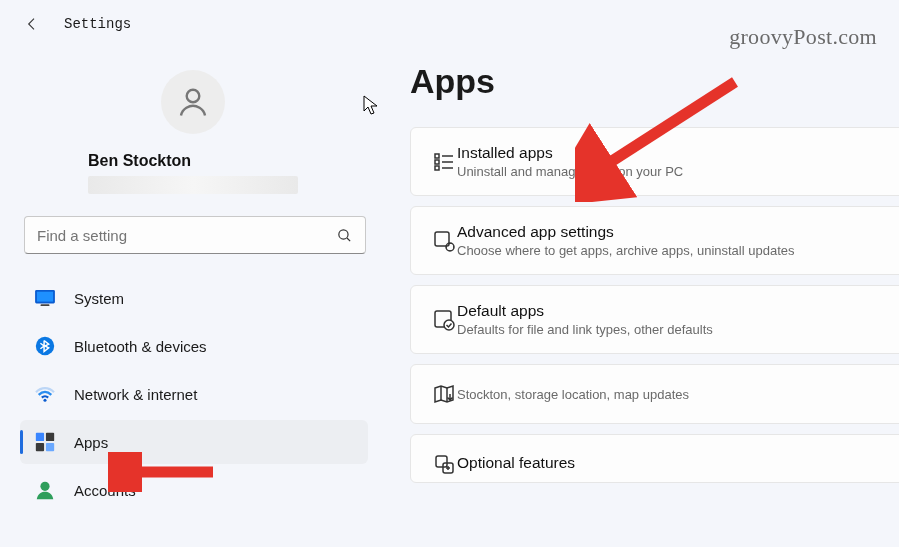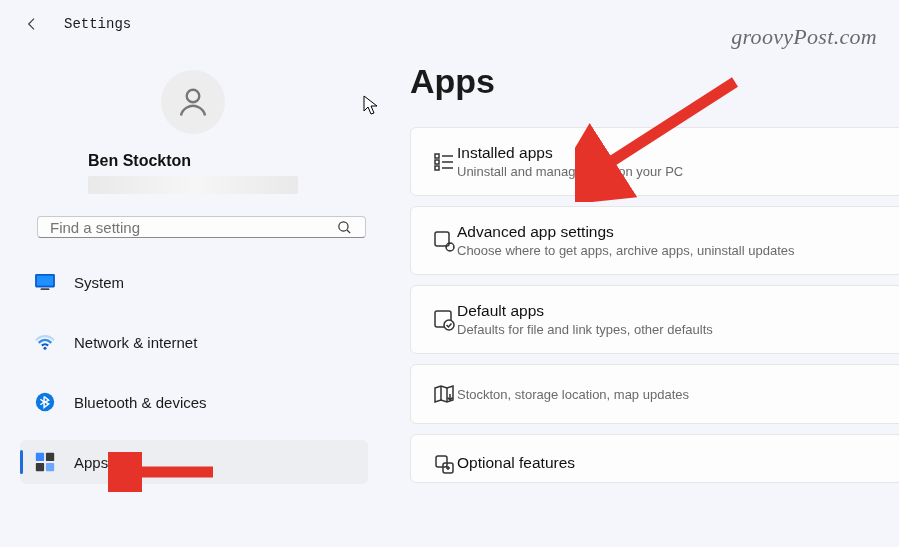--- a/index.html
+++ b/index.html
@@ -22,21 +22,20 @@
     width: 28px; height: 28px;
     display:flex;align-items:center;justify-content:center;
     cursor:pointer;
     border-radius:4px;
   }
   .titlebar-title { font-size: 14px; color:#1a1a1a;font-family:Liberation Mono, monospace;}
   .watermark {
     position:absolute;
     right: 22px; top: 24px;
     font-family: Georgia, "Times New Roman", serif;
-    font-style: italic;
     font-size: 22px;
     color: #6a6a6a;
     letter-spacing: .3px;
   }
   .container {
     display:flex;
     padding: 0 0 0 0;
   }
   .sidebar {
     width: 380px;
@@ -56,30 +55,30 @@
   .profile-email {
     width: 210px; height:18px;
     background: linear-gradient(90deg,#e9e9e9,#f6f6f6,#e9e9e9);
     border-radius:2px;
   }
   .search {
     display:flex; align-items:center;
     border:1px solid #c9c9c9;
     background:#fdfdfd;
     border-radius:4px;
-    height:22px;
+    height:38px;
     padding:0 10px 0 12px;
-    margin: 0 2px 22px 17px;
+    margin: 0 2px 22px 4px;
     border-bottom:1.5px solid #8a8a8a;
   }
   .search input {
     flex:1; border:none; outline:none; background:transparent;
     font-size:15px; color:#555;
   }
-  .nav { display:flex; flex-direction:column; gap:16px;}
+  .nav { display:flex; flex-direction:column; gap:4px;}
   .nav-item {
     display:flex; align-items:center; gap:18px;
     padding: 11px 14px;
     border-radius:6px;
     font-size:15px;
     cursor:pointer;
     position:relative;
   }
   .nav-item.active {
     background:#eceef2;
@@ -166,48 +165,57 @@
           <svg width="22" height="18" viewBox="0 0 24 20">
               <rect x="1" y="1" width="22" height="15" rx="1.5" fill="#0a5bcf"></rect>
               <rect x="3" y="3" width="18" height="11" fill="#1e90ff"></rect>
               <rect x="7" y="17" width="10" height="2" rx="1" fill="#444"></rect>
             </svg>
         </span>
         <span>System</span>
       </div>
       <div class="nav-item">
         <span class="nav-icon">
+          <svg width="22" height="22" viewBox="0 0 24 24">
+              <circle cx="12" cy="12" r="10" fill="#0b78e3"></circle>
+              <path d="M11 6l5 4-4 2 4 2-5 4V6M11 12l-4-3M11 12l-4 3" stroke="#fff" stroke-width="1.6" fill="none"></path>
+            </svg>
+        </span>
+        <span>Bluetooth &amp; devices</span>
+      </div>
+      <div class="nav-item">
+        <span class="nav-icon">
           <svg width="22" height="18" viewBox="0 0 24 20">
               <path d="M2 8c6-6 14-6 20 0" stroke="#bcd6f6" stroke-width="2.5" fill="none"></path>
               <path d="M5 11c4.5-4.5 9.5-4.5 14 0" stroke="#2b8ef0" stroke-width="2.5" fill="none"></path>
               <path d="M8.5 14c2-2 5-2 7 0" stroke="#0a5bcf" stroke-width="2.5" fill="none"></path>
               <circle cx="12" cy="17" r="1.7" fill="#0a5bcf"></circle>
             </svg>
         </span>
         <span>Network &amp; internet</span>
       </div>
-      <div class="nav-item">
-        <span class="nav-icon">
-          <svg width="22" height="22" viewBox="0 0 24 24">
-              <circle cx="12" cy="12" r="10" fill="#0b78e3"></circle>
-              <path d="M11 6l5 4-4 2 4 2-5 4V6M11 12l-4-3M11 12l-4 3" stroke="#fff" stroke-width="1.6" fill="none"></path>
-            </svg>
-        </span>
-        <span>Bluetooth &amp; devices</span>
-      </div>
       <div class="nav-item active">
         <span class="nav-icon">
           <svg width="22" height="22" viewBox="0 0 24 24">
               <rect x="2" y="2" width="9" height="9" rx="1" fill="#3a86ff"></rect>
               <rect x="13" y="2" width="9" height="9" rx="1" fill="#3a3a3a"></rect>
               <rect x="2" y="13" width="9" height="9" rx="1" fill="#3a3a3a"></rect>
               <rect x="13" y="13" width="9" height="9" rx="1" fill="#6aa8ff"></rect>
             </svg>
         </span>
         <span>Apps</span>
+      </div>
+      <div class="nav-item">
+        <span class="nav-icon">
+          <svg width="22" height="22" viewBox="0 0 24 24">
+              <circle cx="12" cy="8" r="5" fill="#2e9e5b"></circle>
+              <path d="M3 22c1-6 6-8 9-8s8 2 9 8" fill="#2e9e5b"></path>
+            </svg>
+        </span>
+        <span>Accounts</span>
       </div>
     </div>
   </div>
 
   <div class="main">
     <div class="page-title">Apps</div>
 
     <div class="cards">
       <div class="card">
         <span class="card-icon">

